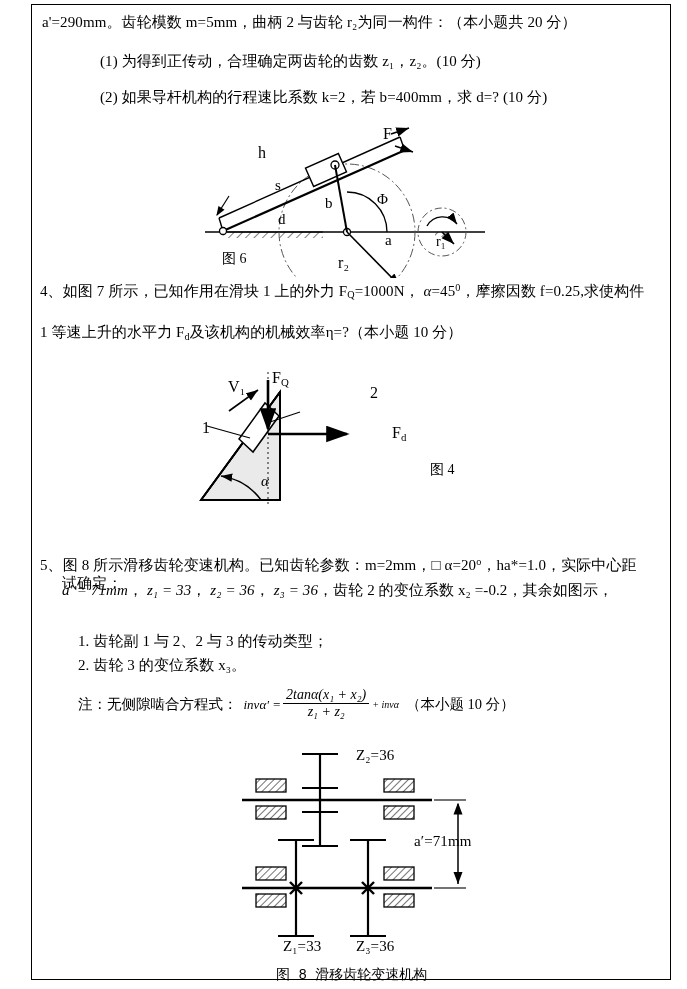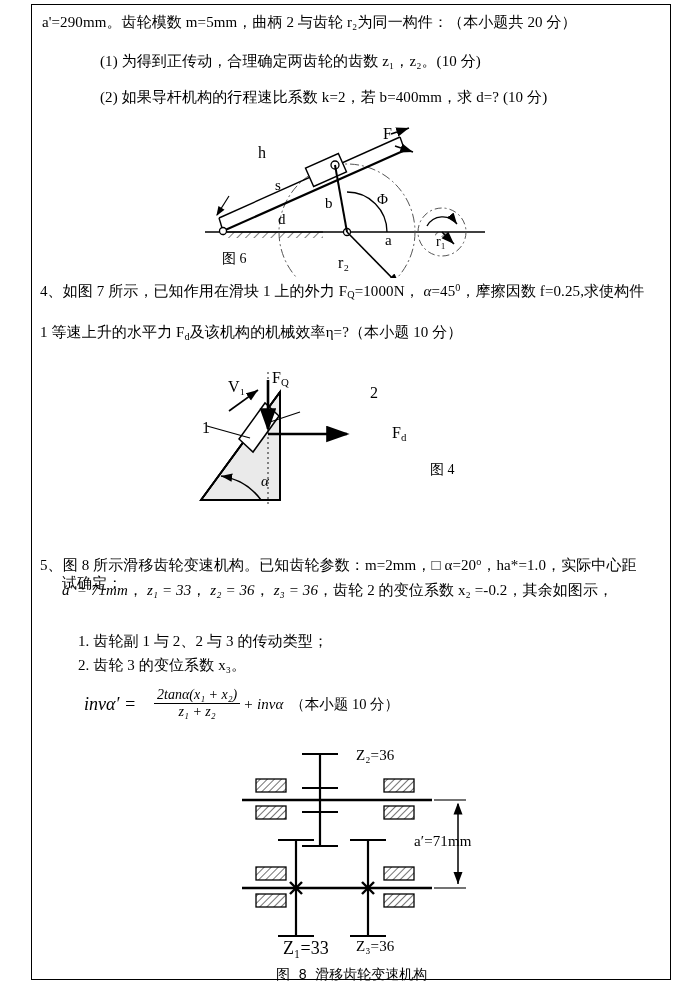--- a/index.html
+++ b/index.html
@@ -209,26 +209,27 @@
   <span class="ital">z₃ = 36</span><span>，齿轮 2 的变位系数 x₂ =-0.2，其余如图示，</span>
 </div>
 
 <div class="txt" style="left:62px; top:576px;">试确定：</div>
 
 <div class="txt" style="left:78px; top:634px;">1.  齿轮副 1 与 2、2 与 3 的传动类型；</div>
 
 <div class="txt" style="left:78px; top:658px;">2.  齿轮 3 的变位系数 x₃。</div>
 
 <div class="mathline" style="left:78px; top:688px;">
-  <span class="ital" style="margin:0 18px 0 6px; font-size:18px;">invα′ =</span>
+  <span style="font-size:14.5px;">注：无侧隙啮合方程式：</span>
+  <span class="ital" style="margin:0 2px 0 6px; font-size:13px;">invα′ =</span>
   <span class="frac">
     <span class="num">2tanα(x₁ + x₂)</span>
     <span class="den">z₁ + z₂</span>
   </span>
-  <span class="ital" style="margin-left:3px; font-size:15px;">+ invα</span>
+  <span class="ital" style="margin-left:3px; font-size:10px;">+ invα</span>
   <span style="margin-left:7px; font-size:14.5px;">（本小题 10 分）</span>
 </div>
 
 <div class="diagram" style="left:220px; top:748px; width:260px; height:200px;">
   <svg width="260" height="200" viewBox="0 0 260 200" xmlns="http://www.w3.org/2000/svg">
     <defs>
       <marker id="ah8" markerWidth="9" markerHeight="9" refX="8" refY="3" orient="auto">
         <path d="M0,0 L8,3 L0,6 z" fill="#000"></path>
       </marker>
       <marker id="ah8b" markerWidth="9" markerHeight="9" refX="1" refY="3" orient="auto">
@@ -285,16 +286,16 @@
     <line x1="154" y1="134" x2="142" y2="146" stroke="#000" stroke-width="2.4"></line>
 
     <line x1="214" y1="52" x2="246" y2="52" stroke="#000" stroke-width="1.1"></line>
     <line x1="214" y1="140" x2="246" y2="140" stroke="#000" stroke-width="1.1"></line>
     <line x1="238" y1="56" x2="238" y2="136" stroke="#000" stroke-width="1.5" marker-start="url(#ah8b)" marker-end="url(#ah8)"></line>
   </svg>
 </div>
 
 <div class="txt" style="left:356px; top:748px; font-size:15px;">Z₂=36</div>
 <div class="txt" style="left:414px; top:834px; font-size:15px;text-align:center;">a′=71mm</div>
-<div class="txt" style="left:283px; top:939px; font-size:18px;">Z₁=33</div>
+<div class="txt" style="left:283px; top:939px; font-size:15px;">Z₁=33</div>
 <div class="txt" style="left:356px; top:939px; font-size:15px;">Z₃=36</div>
 
 <div class="fig-cap" style="left:276px; top:966px;font-family:Liberation Mono, monospace;">图 8  滑移齿轮变速机构</div>
 
 </body></html>

